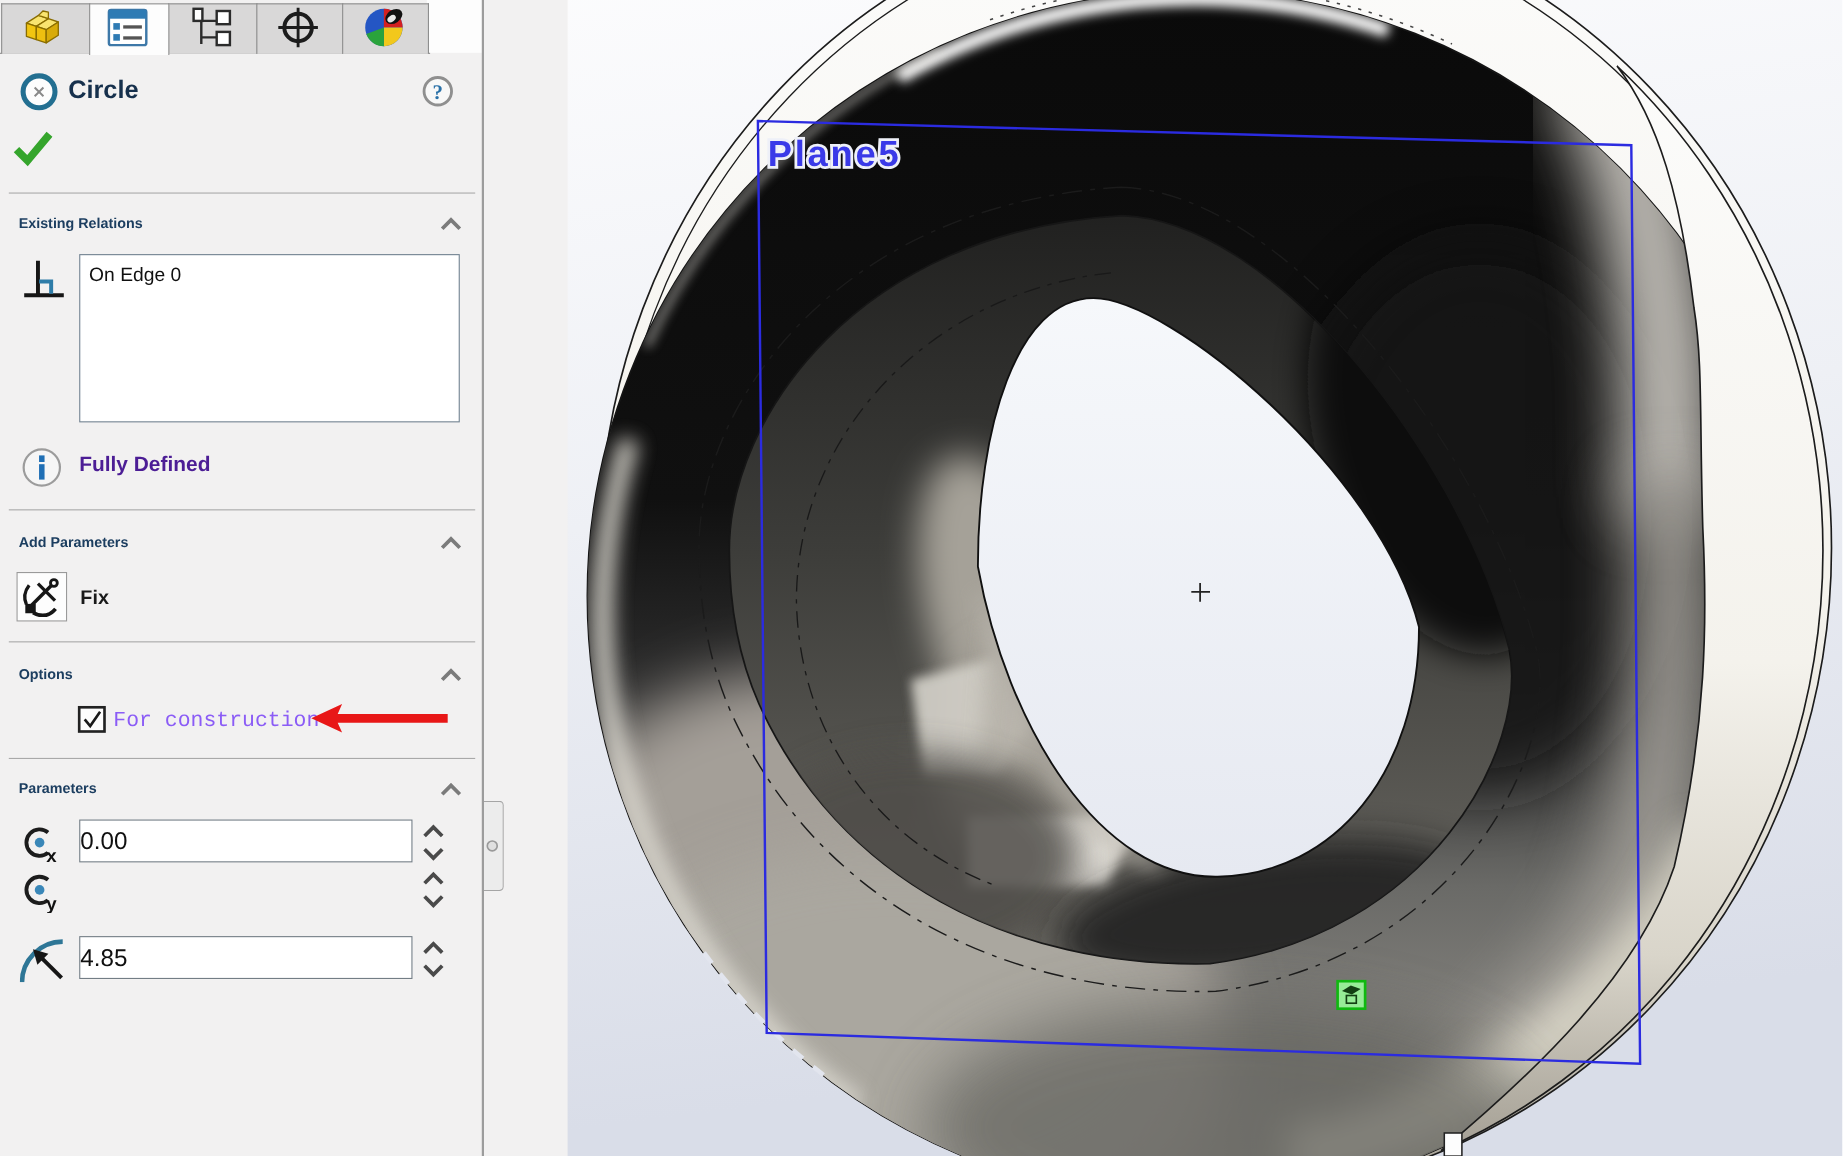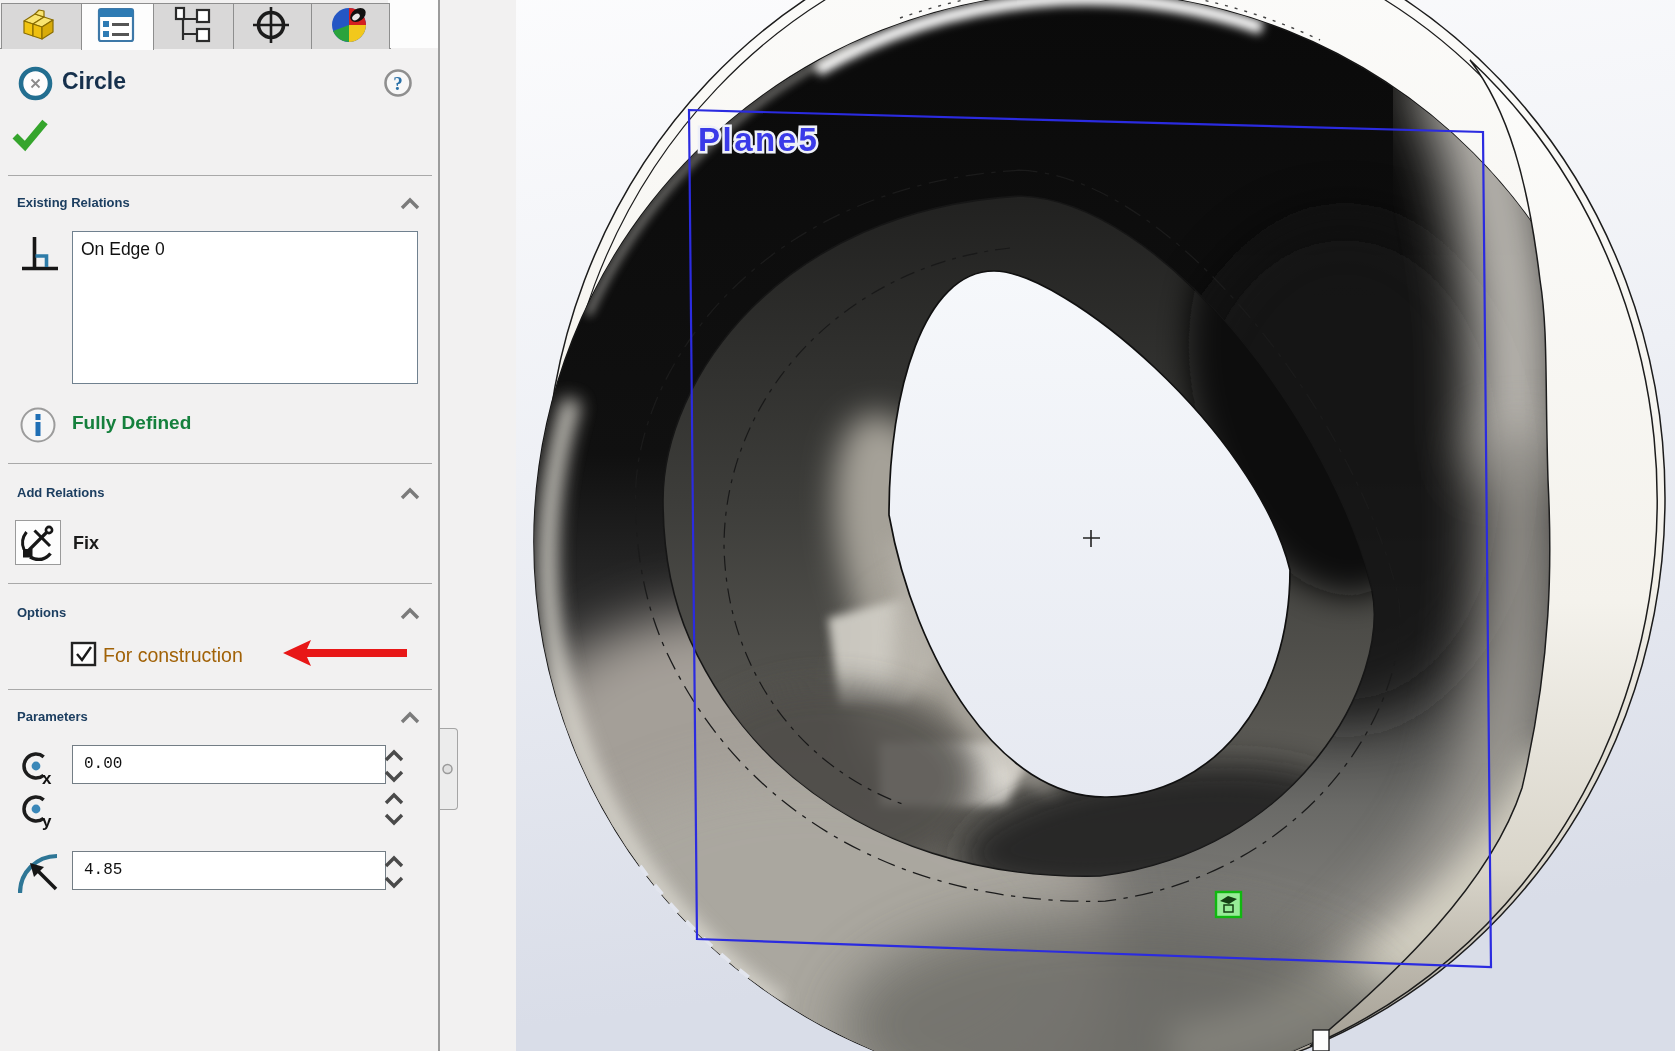--- a/index.html
+++ b/index.html
@@ -5,21 +5,21 @@
 html,body{margin:0;padding:0;width:1675px;height:1051px;overflow:hidden;
 font-family:"Liberation Sans",sans-serif;}
 #stage{position:absolute;left:0;top:0;width:1675px;height:1051px;background:#fff;}
 #gfx{position:absolute;left:0;top:0;}
 #panel{position:absolute;left:0;top:0;width:516px;height:1051px;background:#f2f1f1;}
 .abs{position:absolute;}
 .hdr{position:absolute;font-weight:bold;font-size:13px;color:#1c3e60;}
 .sep{position:absolute;left:8px;width:424px;height:1px;background:#a9a9a9;}
 .chev{position:absolute;}
 .field{position:absolute;left:72px;width:301px;height:37px;background:#fff;border:1px solid #737d85;
-font-size:16px;color:#101010;line-height:37px;padding-left:11px;font-family:Liberation Mono, monospace;}
+font-size:22px;color:#101010;line-height:37px;}
 </style>
 </head>
 <body>
 <div id="stage">
 <svg id="gfx" width="1675" height="1051" viewBox="0 0 1675 1051">
 <defs>
   <linearGradient id="bg" x1="0" y1="0" x2="0.2" y2="1">
     <stop offset="0" stop-color="#fdfdfe"></stop>
     <stop offset="0.5" stop-color="#eef0f5"></stop>
     <stop offset="1" stop-color="#d9dde8"></stop>
@@ -204,24 +204,24 @@
     <path d="M 2 34.5 H 38 M 14.5 34.5 V 3" stroke="#161616" stroke-width="3.6" fill="none"></path>
     <path d="M 15.5 22 H 26.5 V 33" stroke="#2e7ca8" stroke-width="3.6" fill="none"></path>
   </svg>
   <div class="abs" style="left:72px;top:231px;width:344px;height:151px;background:#fff;border:1px solid #70818f;"></div>
   <div class="abs" style="left:81px;top:239px;font-size:17.5px;color:#101010;">On Edge 0</div>
   <svg class="abs" style="left:19px;top:406px;" width="38" height="38" viewBox="0 0 38 38">
     <circle cx="19" cy="19" r="16.5" fill="#f6f6f6" stroke="#9c9c9c" stroke-width="2"></circle>
     <rect x="16.5" y="8" width="5" height="6" fill="#1f6fb5"></rect>
     <rect x="16.5" y="16" width="5" height="14" fill="#1f6fb5"></rect>
   </svg>
-  <div class="abs" style="left:72px;top:412px;font-size:19px;font-weight:600;color:#15803d;text-align:center;">Fully Defined</div>
+  <div class="abs" style="left:72px;top:412px;font-size:19px;font-weight:600;color:#4c1d95;text-align:center;">Fully Defined</div>
   <div class="sep" style="top:463px;"></div>
 
-  <div class="hdr" style="left:17px;top:485px;">Add Relations</div>
+  <div class="hdr" style="left:17px;top:485px;">Add Parameters</div>
   <svg class="chev" style="left:400px;top:487px;" width="20" height="14" viewBox="0 0 20 14">
         <path d="M 2 11 L 10 3 L 18 11" fill="none" stroke="#7b7b7b" stroke-width="3.4"></path>
       </svg>
   <div class="abs" style="left:15px;top:520px;width:44px;height:43px;background:#fdfdfd;border:1px solid #9a9a9a;"></div>
   <svg class="abs" style="left:18px;top:523px;" width="38" height="38" viewBox="0 0 38 38">
     <circle cx="31" cy="7" r="3.1" fill="none" stroke="#161616" stroke-width="2.6"></circle>
     <path d="M 28.5 9.5 L 10.5 27.5" stroke="#161616" stroke-width="3.2" fill="none"></path>
     <path d="M 16.5 7.5 L 32 23" stroke="#161616" stroke-width="3" fill="none"></path>
     <rect x="5" y="26" width="9.5" height="8.5" fill="#161616"></rect>
     <path d="M 12 34 Q 24 40.5 32.5 30.5" fill="none" stroke="#161616" stroke-width="3.4"></path>
@@ -231,21 +231,21 @@
   <div class="sep" style="top:583px;"></div>
 
   <div class="hdr" style="left:17px;top:605px;text-align:center;">Options</div>
   <svg class="chev" style="left:400px;top:607px;" width="20" height="14" viewBox="0 0 20 14">
         <path d="M 2 11 L 10 3 L 18 11" fill="none" stroke="#7b7b7b" stroke-width="3.4"></path>
       </svg>
   <svg class="abs" style="left:70px;top:641px;" width="28" height="28" viewBox="0 0 28 28">
     <rect x="2" y="2" width="23" height="22" fill="#fdfdfd" stroke="#222" stroke-width="2.4"></rect>
     <path d="M 7 13 L 12 19 L 21 6" fill="none" stroke="#1a1a1a" stroke-width="2.4"></path>
   </svg>
-  <div class="abs" style="left:103px;top:644px;font-size:19.5px;color:#a16207;">For construction</div>
+  <div class="abs" style="left:103px;top:644px;font-size:19.5px;color:#8b5cf6;font-family:Liberation Mono, monospace;">For construction</div>
   <svg class="abs" style="left:281px;top:638px;" width="128" height="30" viewBox="0 0 128 30">
     <path d="M 2 15 L 30 2 L 26 11 L 126 11 L 126 19 L 26 19 L 30 28 Z" fill="#e81717"></path>
   </svg>
   <div class="sep" style="top:689px;"></div>
 
   <div class="hdr" style="left:17px;top:709px;">Parameters</div>
   <svg class="chev" style="left:400px;top:711px;" width="20" height="14" viewBox="0 0 20 14">
         <path d="M 2 11 L 10 3 L 18 11" fill="none" stroke="#7b7b7b" stroke-width="3.4"></path>
       </svg>
 

